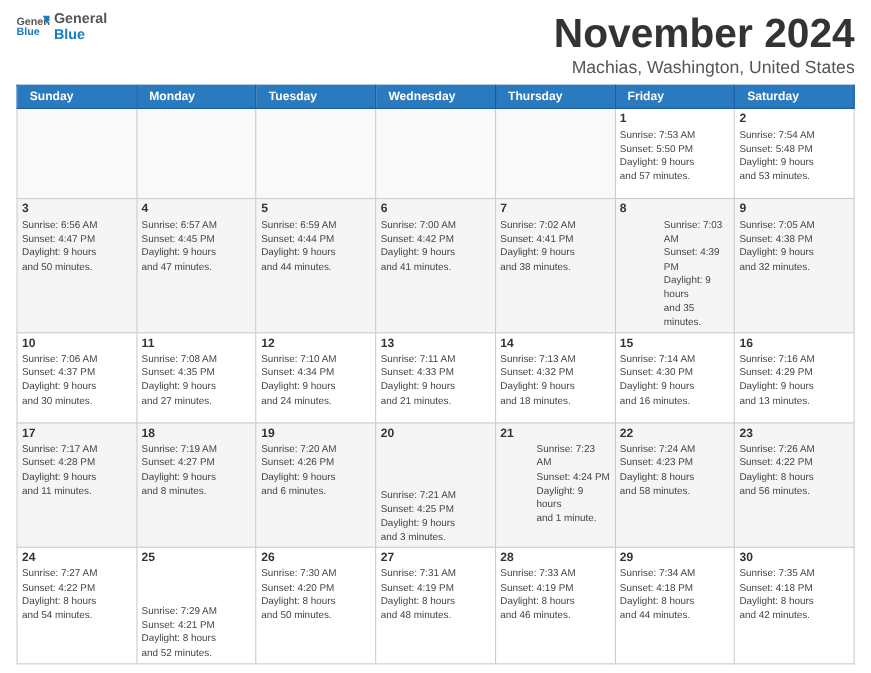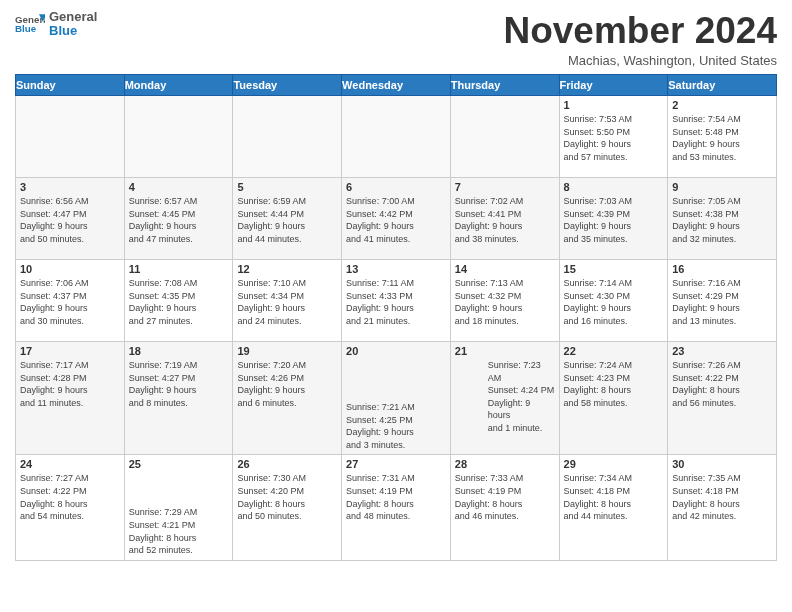--- a/index.html
+++ b/index.html
@@ -42,35 +42,35 @@
     }
     .title-block {
       text-align: right;
     }
     .month-title {
       font-size: 37px;
       font-weight: bold;
       color: #333;
     }
     .location {
-      font-size: 13px;
+      font-size: 16px;
       color: #555;
       margin-top: 1px;
     }
     .calendar {
       width: 100%;
       border-collapse: collapse;
       table-layout: fixed;
     }
     .calendar thead th {
       background: #2a7abf;
       color: #fff;
       font-size: 11px;
       font-weight: bold;
-      padding: 4px 0;
+      padding: 4px 11px;
       border: 1px solid #1a5a9f;
       text-align: left;
     }
     .calendar tbody td {
       border: 1px solid #ccc;
       vertical-align: top;
       padding: 3px 4px;
       font-size: 9.5px;
       color: #333;
       height: 82px;
@@ -181,21 +181,21 @@
           </td>
           <td>
             <span class="day-number">7</span>
             <div class="day-info" style="white-space: pre-line;">Sunrise: 7:02 AM
 Sunset: 4:41 PM
 Daylight: 9 hours
 and 38 minutes.</div>
           </td>
           <td>
             <span class="day-number">8</span>
-            <div class="day-info" style="white-space: pre-line;">Sunrise: 7:03 AM
+            <div class="day-info" style="white-space: pre-line; margin-left: 40px;">Sunrise: 7:03 AM
 Sunset: 4:39 PM
 Daylight: 9 hours
 and 35 minutes.</div>
           </td>
           <td>
             <span class="day-number">9</span>
             <div class="day-info" style="white-space: pre-line;">Sunrise: 7:05 AM
 Sunset: 4:38 PM
 Daylight: 9 hours
 and 32 minutes.</div>

